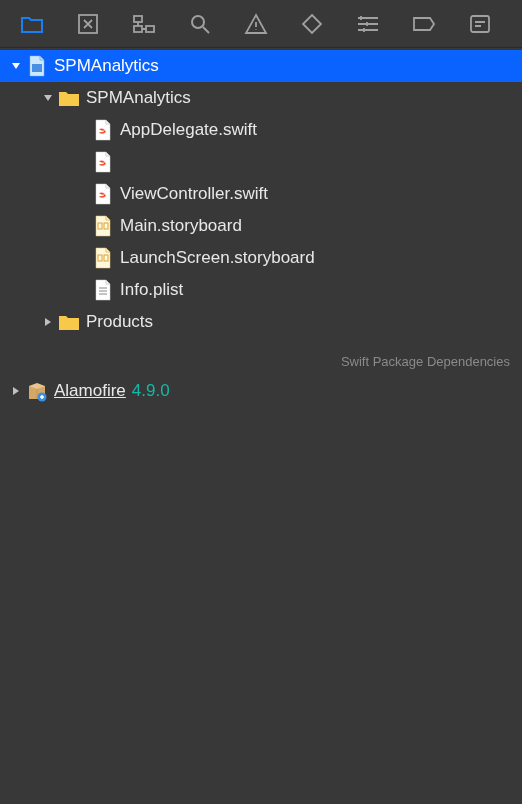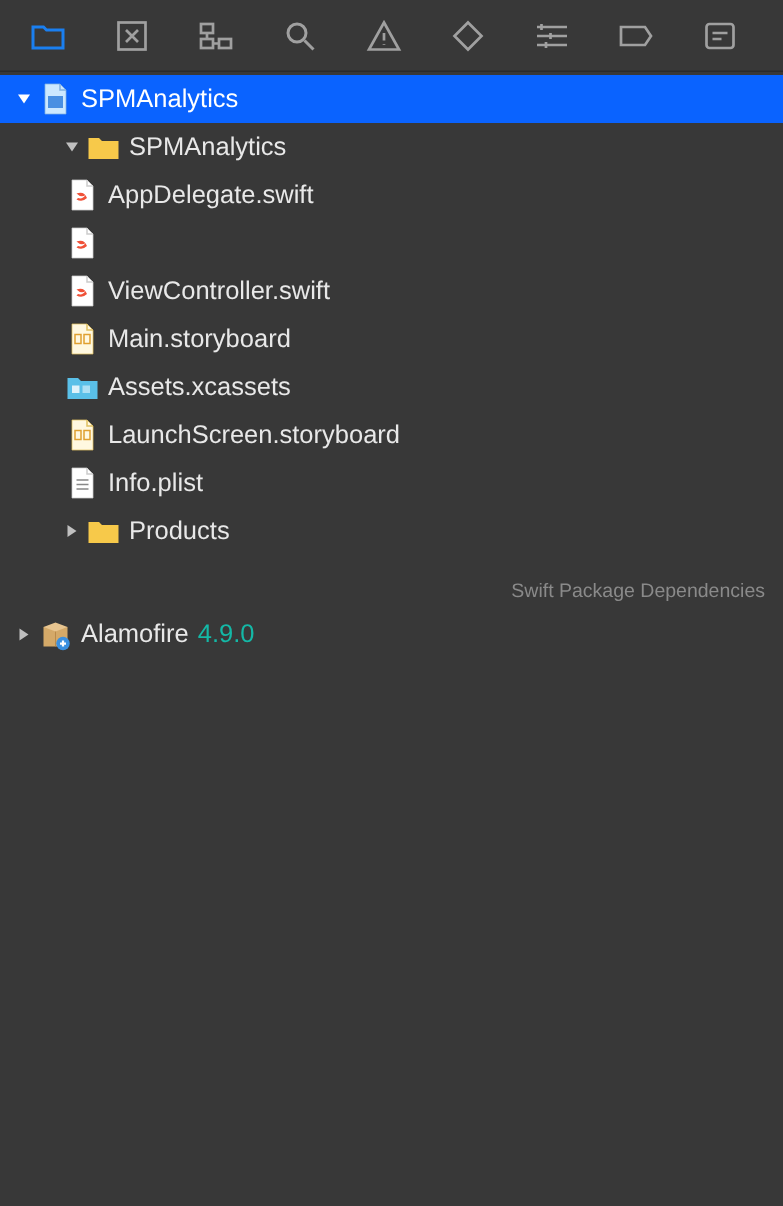--- a/index.html
+++ b/index.html
@@ -72,36 +72,37 @@
     }
     .tree-label {
       white-space: nowrap;
       color: #e8e8e8;
     }
     .tree-row.selected .tree-label {
       color: #ffffff;
       font-weight: 500;
     }
     .indent-1 { padding-left: 40px; }
-    .indent-2 { padding-left: 44px; }
+    .indent-2 { padding-left: 92px; }
     .section-header {
       color: #8a8a8a;
       font-size: 13px;
       padding: 16px 12px 6px 12px;
     }
     .dep-row {
       display: flex;
       align-items: center;
       height: 32px;
       padding-left: 8px;
       cursor: pointer;
     }
     .dep-name {
       color: #e8e8e8;
       margin-right: 6px;
+      text-decoration: underline;
     }
     .dep-version {
       color: #14b8a6;
     }
   </style>
 </head>
 <body>
 
 <div class="toolbar">
   <div class="toolbar-icon active">
@@ -228,30 +229,20 @@
       <svg width="18" height="22" viewBox="0 0 18 22">
         <path d="M2 1 L12 1 L16 5 L16 21 L2 21 Z" fill="#fff8e0" stroke="#e0c060" stroke-width="0.5"></path>
         <path d="M12 1 L12 5 L16 5" fill="none" stroke="#e0c060"></path>
         <rect x="4" y="8" width="4" height="6" fill="none" stroke="#e0a030" stroke-width="1"></rect>
         <rect x="10" y="8" width="4" height="6" fill="none" stroke="#e0a030" stroke-width="1"></rect>
       </svg>
     </span>
     <span class="tree-label">Main.storyboard</span>
   </div>
 
-  <div class="tree-row indent-2">
-    <span class="file-icon">
-      <svg width="22" height="18" viewBox="0 0 22 18">
-        <path d="M1 3 L1 17 L21 17 L21 5 L10 5 L8 3 Z" fill="#5ac0e8"></path>
-        <rect x="4" y="8" width="5" height="5" fill="#ffffff" opacity="0.8"></rect>
-        <rect x="11" y="8" width="5" height="5" fill="#ffffff" opacity="0.5"></rect>
-      </svg>
-    </span>
-    <span class="tree-label">Assets.xcassets</span>
-  </div>
 
   <div class="tree-row indent-2">
     <span class="file-icon">
       <svg width="18" height="22" viewBox="0 0 18 22">
         <path d="M2 1 L12 1 L16 5 L16 21 L2 21 Z" fill="#fff8e0" stroke="#e0c060" stroke-width="0.5"></path>
         <path d="M12 1 L12 5 L16 5" fill="none" stroke="#e0c060"></path>
         <rect x="4" y="8" width="4" height="6" fill="none" stroke="#e0a030" stroke-width="1"></rect>
         <rect x="10" y="8" width="4" height="6" fill="none" stroke="#e0a030" stroke-width="1"></rect>
       </svg>
     </span>

